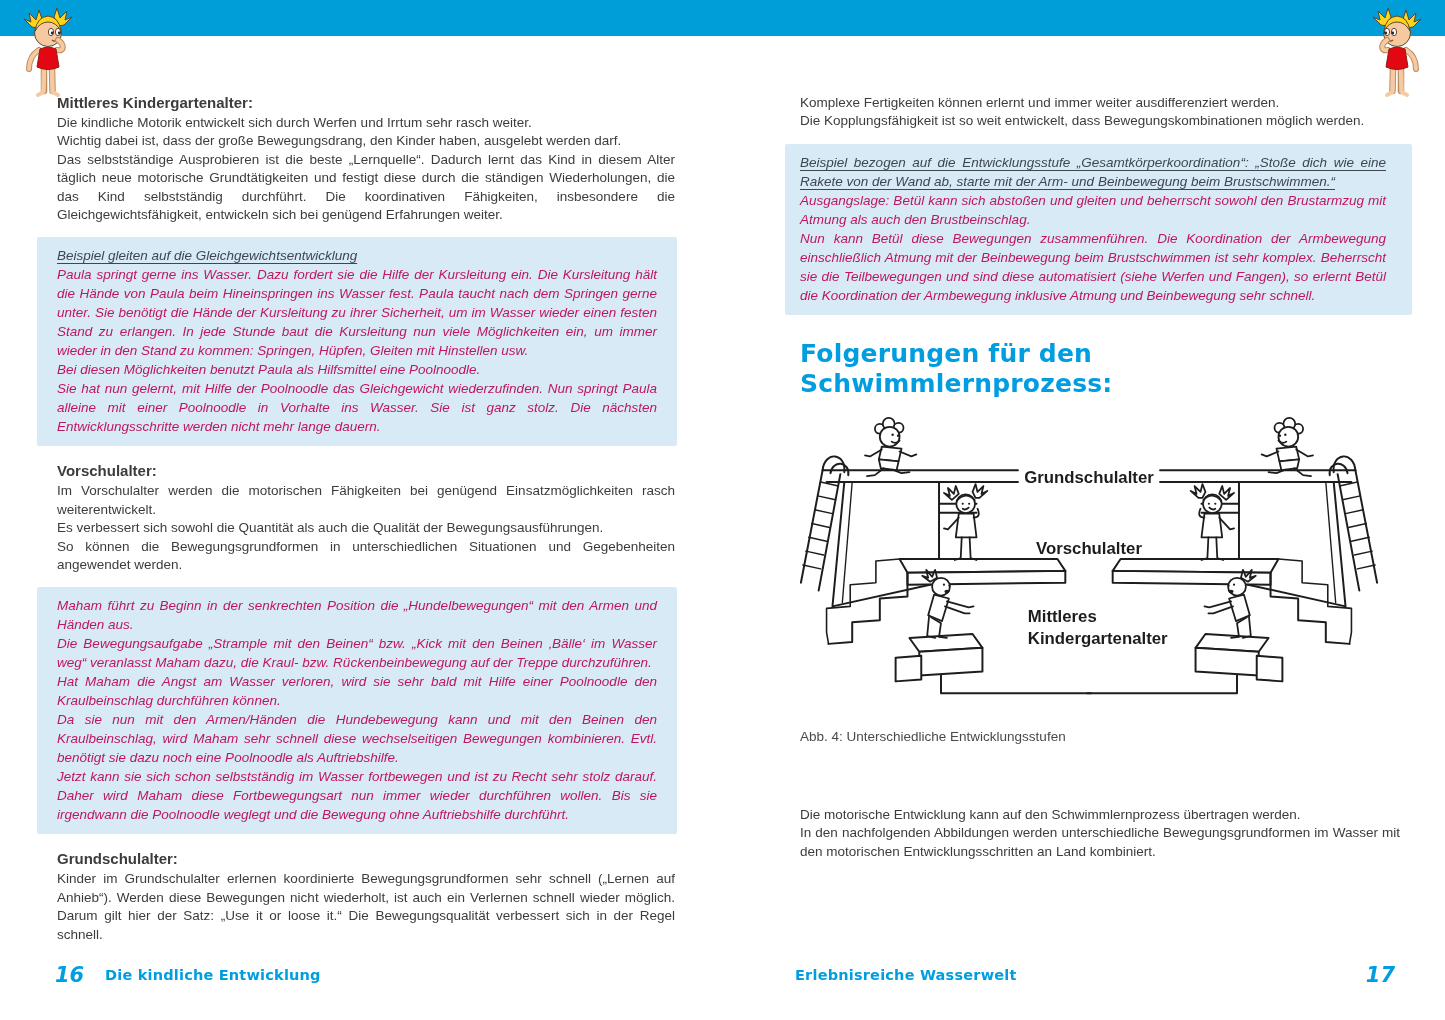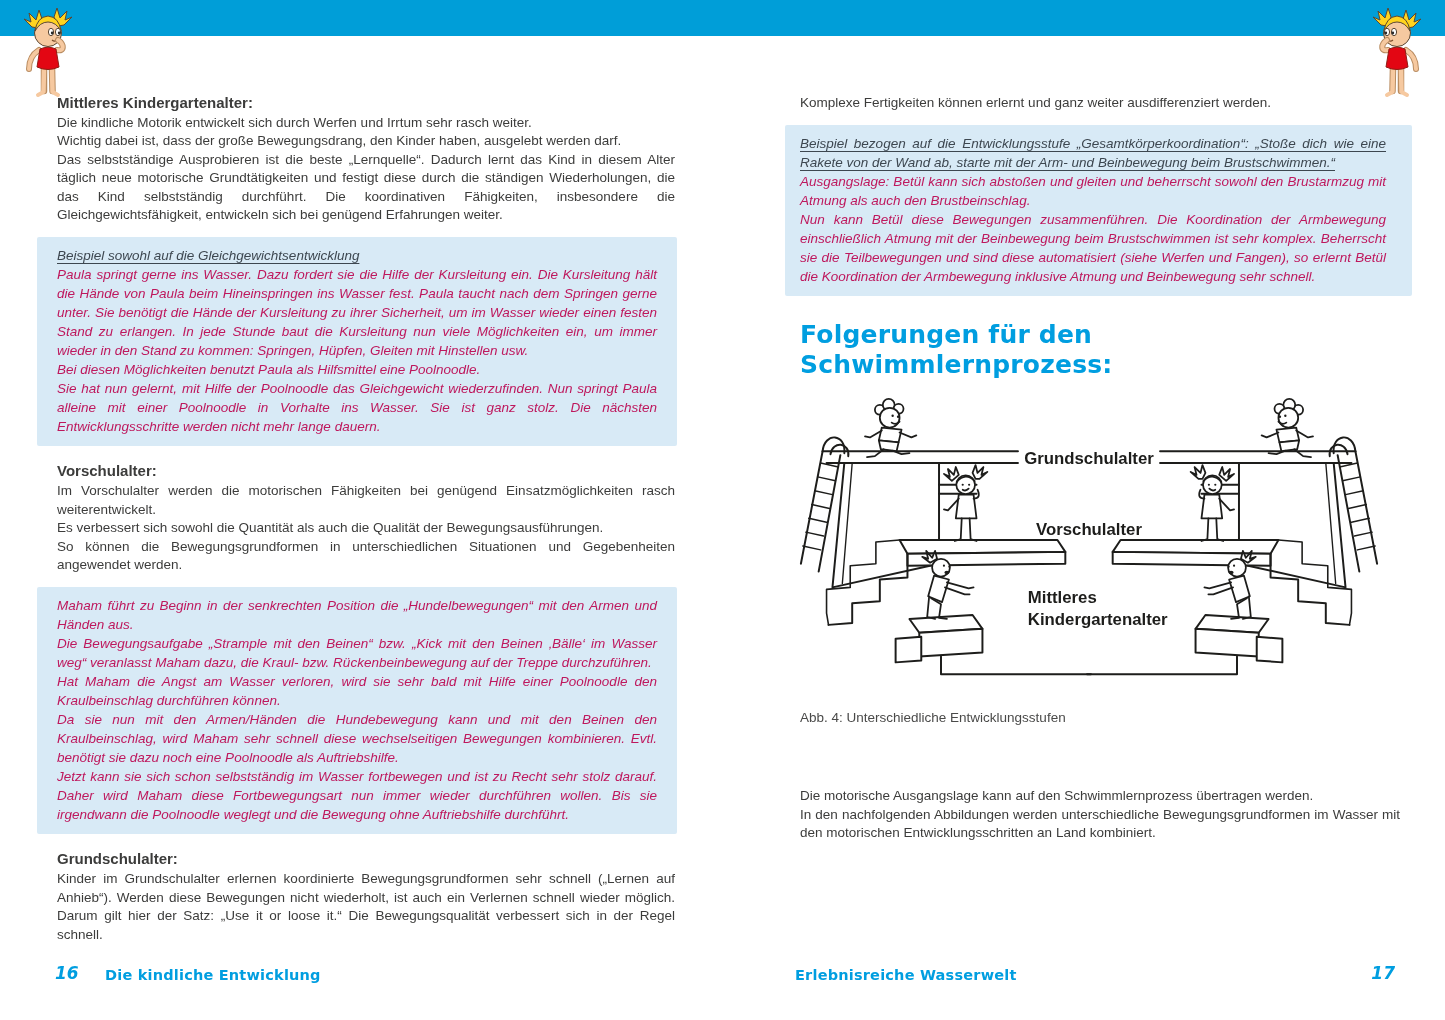--- a/index.html
+++ b/index.html
@@ -28,21 +28,21 @@
     text-decoration:underline;text-underline-offset:3px;margin:0;text-align:justify;}
 
   .cyan-head{color:#009ee0;font-size:25px;font-weight:bold;letter-spacing:.2px;
     margin:24px 0 14px 15px;line-height:30px;font-family:"DejaVu Sans","Liberation Sans",sans-serif;}
 
   .figwrap{margin:10px 0 0 8px;}
   .figcaption{font-size:13.5px;color:#4a4a49;margin:16px 0 0 15px;text-align:left;}
   .after-fig{margin-top:62px;}
 
   .footer{position:absolute;top:963px;color:#009ee0;}
-  .pagenum{font-size:17px;font-weight:bold;font-style:italic;font-family:"DejaVu Sans","Liberation Sans",sans-serif;text-align:right;}
+  .pagenum{font-size:21px;font-weight:bold;font-style:italic;font-family:"DejaVu Sans","Liberation Sans",sans-serif;text-align:right;}
   .pagelabel{font-size:14.5px;font-weight:bold;letter-spacing:.2px;font-family:"DejaVu Sans","Liberation Sans",sans-serif;}
   .f-l-num{left:55px;}
   .f-l-label{left:105px;top:967px;}
   .f-r-label{left:795px;top:967px;text-align:center;}
   .f-r-num{right:50px;}
 </style>
 </head>
 <body>
 
 <div class="band"></div>
@@ -94,21 +94,21 @@
   <path d="M22,43 Q30,39.5 38,43 L41,61 Q30,66 19,61 Z" fill="#e30613" stroke="#8f1d14" stroke-width="1"></path>
 </svg>
 
 <div class="col col-left">
   <div class="h-sec">Mittleres Kindergartenalter:</div>
   <div class="tline">Die kindliche Motorik entwickelt sich durch Werfen und Irrtum sehr rasch weiter.</div>
   <div class="tline">Wichtig dabei ist, dass der große Bewegungsdrang, den Kinder haben, ausgelebt werden darf.</div>
   <div class="tline">Das selbstständige Ausprobieren ist die beste „Lernquelle“. Dadurch lernt das Kind in diesem Alter täglich neue motorische Grundtätigkeiten und festigt diese durch die ständigen Wiederholungen, die das Kind selbstständig durchführt. Die koordinativen Fähigkeiten, insbesondere die Gleichgewichtsfähigkeit, entwickeln sich bei genügend Erfahrungen weiter.</div>
 
   <div class="bluebox">
-    <div class="box-title">Beispiel sowohl auf die Gleichgewichtsentwicklung</div>
+    <div class="box-title">Beispiel gleiten auf die Gleichgewichtsentwicklung</div>
     <div class="tline">Paula springt gerne ins Wasser. Dazu fordert sie die Hilfe der Kursleitung ein. Die Kursleitung hält die Hände von Paula beim Hineinspringen ins Wasser fest. Paula taucht nach dem Springen gerne unter. Sie benötigt die Hände der Kursleitung zu ihrer Sicherheit, um im Wasser wieder einen festen Stand zu erlangen. In jede Stunde baut die Kursleitung nun viele Möglichkeiten ein, um immer wieder in den Stand zu kommen: Springen, Hüpfen, Gleiten mit Hinstellen usw.</div>
     <div class="tline">Bei diesen Möglichkeiten benutzt Paula als Hilfsmittel eine Poolnoodle.</div>
     <div class="tline">Sie hat nun gelernt, mit Hilfe der Poolnoodle das Gleichgewicht wiederzufinden. Nun springt Paula alleine mit einer Poolnoodle in Vorhalte ins Wasser. Sie ist ganz stolz. Die nächsten Entwicklungsschritte werden nicht mehr lange dauern.</div>
   </div>
 
   <div class="h-sec">Vorschulalter:</div>
   <div class="tline">Im Vorschulalter werden die motorischen Fähigkeiten bei genügend Einsatzmöglichkeiten rasch weiterentwickelt.</div>
   <div class="tline">Es verbessert sich sowohl die Quantität als auch die Qualität der Bewegungsausführungen.</div>
   <div class="tline">So können die Bewegungsgrundformen in unterschiedlichen Situationen und Gegebenheiten angewendet werden.</div>
 
@@ -118,21 +118,22 @@
     <div class="tline">Hat Maham die Angst am Wasser verloren, wird sie sehr bald mit Hilfe einer Poolnoodle den Kraulbeinschlag durchführen können.</div>
     <div class="tline">Da sie nun mit den Armen/Händen die Hundebewegung kann und mit den Beinen den Kraulbeinschlag, wird Maham sehr schnell diese wechselseitigen Bewegungen kombinieren. Evtl. benötigt sie dazu noch eine Poolnoodle als Auftriebshilfe.</div>
     <div class="tline">Jetzt kann sie sich schon selbstständig im Wasser fortbewegen und ist zu Recht sehr stolz darauf. Daher wird Maham diese Fortbewegungsart nun immer wieder durchführen wollen. Bis sie irgendwann die Poolnoodle weglegt und die Bewegung ohne Auftriebshilfe durchführt.</div>
   </div>
 
   <div class="h-sec">Grundschulalter:</div>
   <div class="tline">Kinder im Grundschulalter erlernen koordinierte Bewegungsgrundformen sehr schnell („Lernen auf Anhieb“). Werden diese Bewegungen nicht wiederholt, ist auch ein Verlernen schnell wieder möglich. Darum gilt hier der Satz: „Use it or loose it.“ Die Bewegungsqualität verbessert sich in der Regel schnell.</div>
 </div>
 
 <div class="col col-right">
-  <div class="tline">Komplexe Fertigkeiten können erlernt und ganz weiter ausdifferenziert werden.</div>
+  <div class="tline">Komplexe Fertigkeiten können erlernt und immer weiter ausdifferenziert werden.</div>
+  <div class="tline">Die Kopplungsfähigkeit ist so weit entwickelt, dass Bewegungskombinationen möglich werden.</div>
 
   <div class="bluebox">
     <div class="box-title">Beispiel bezogen auf die Entwicklungsstufe „Gesamtkörperkoordination“: „Stoße dich wie eine Rakete von der Wand ab, starte mit der Arm- und Beinbewegung beim Brustschwimmen.“</div>
     <div class="tline">Ausgangslage: Betül kann sich abstoßen und gleiten und beherrscht sowohl den Brustarmzug mit Atmung als auch den Brustbeinschlag.</div>
     <div class="tline">Nun kann Betül diese Bewegungen zusammenführen. Die Koordination der Armbewegung einschließlich Atmung mit der Beinbewegung beim Brustschwimmen ist sehr komplex. Beherrscht sie die Teilbewegungen und sind diese automatisiert (siehe Werfen und Fangen), so erlernt Betül die Koordination der Armbewegung inklusive Atmung und Beinbewegung sehr schnell.</div>
   </div>
 
   <div class="cyan-head">Folgerungen für den Schwimmlernprozess:</div>
 
   <div class="figwrap">
@@ -213,20 +214,20 @@
       <g font-family="Liberation Sans, sans-serif" font-weight="bold" font-size="17" fill="#1d1d1b">
         <text x="300" y="71" text-anchor="middle">Grundschulalter</text>
         <text x="300" y="143" text-anchor="middle">Vorschulalter</text>
         <text x="238" y="212" text-anchor="start">Mittleres</text>
         <text x="238" y="234" text-anchor="start">Kindergartenalter</text>
       </g>
     </svg>
   </div>
   <div class="figcaption">Abb. 4: Unterschiedliche Entwicklungsstufen</div>
 
-  <div class="tline after-fig">Die motorische Ausgangslage kann auf den Schwimmlernprozess übertragen werden.</div>
+  <div class="tline after-fig">Die motorische Entwicklung kann auf den Schwimmlernprozess übertragen werden.</div>
   <div class="tline">In den nachfolgenden Abbildungen werden unterschiedliche Bewegungsgrundformen im Wasser mit den motorischen Entwicklungsschritten an Land kombiniert.</div>
 </div>
 
 <div class="footer pagenum f-l-num">16</div>
 <div class="footer pagelabel f-l-label">Die kindliche Entwicklung</div>
 <div class="footer pagelabel f-r-label">Erlebnisreiche Wasserwelt</div>
 <div class="footer pagenum f-r-num">17</div>
 
 </body></html>

